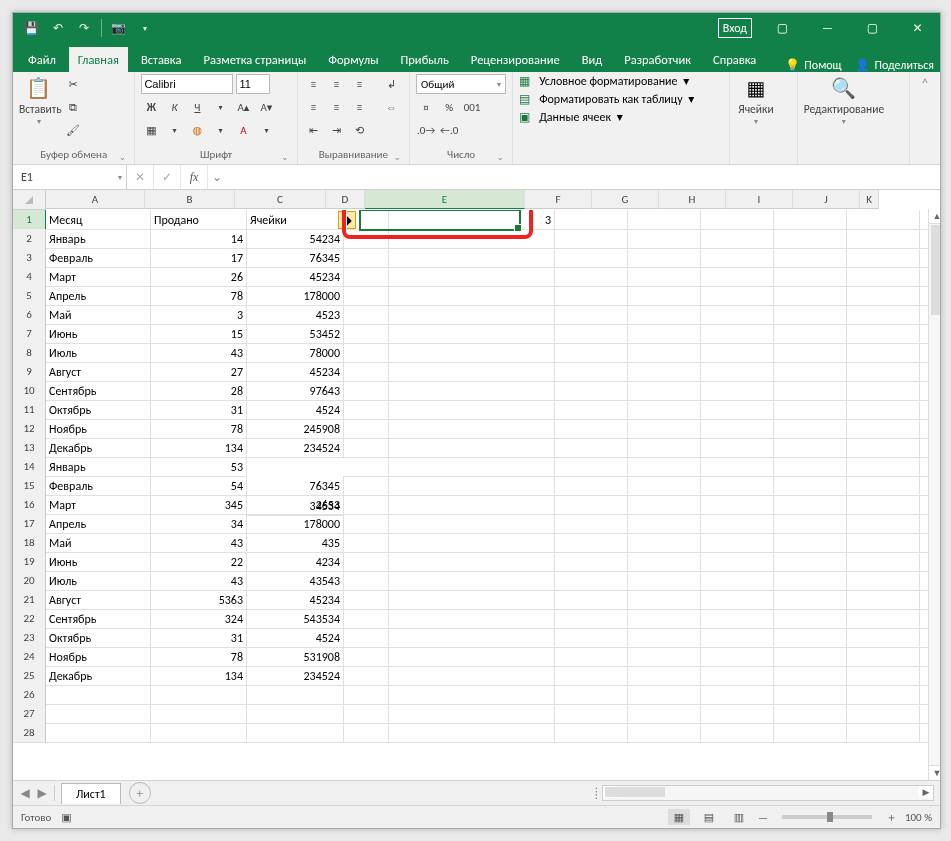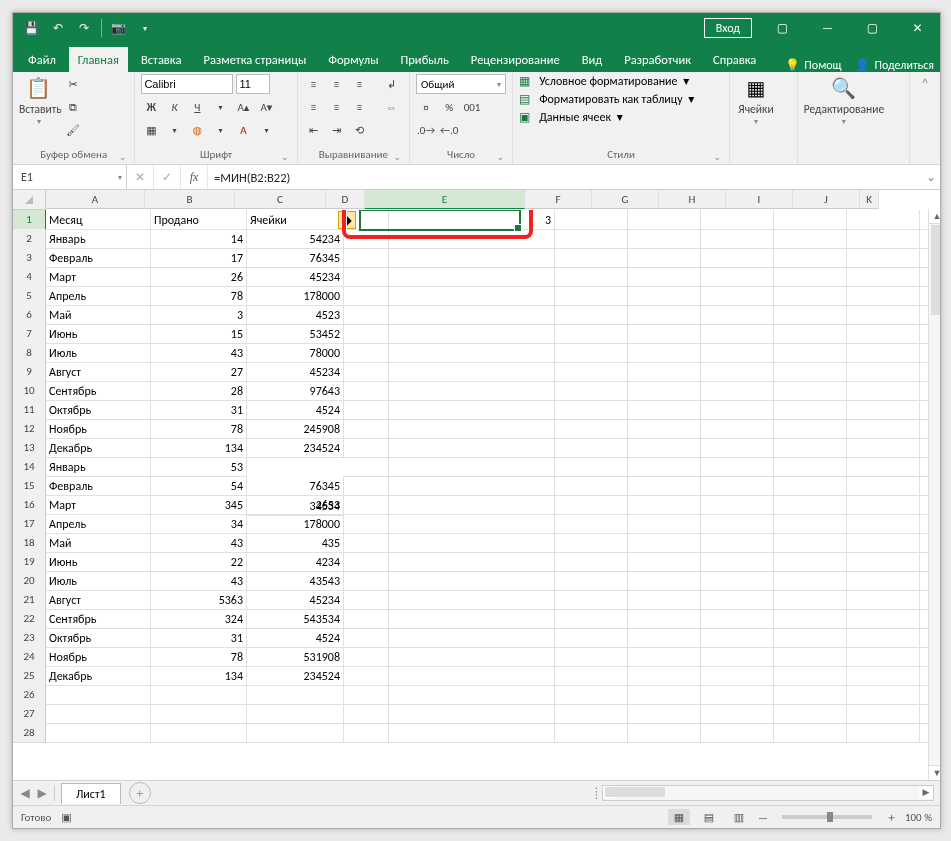--- a/index.html
+++ b/index.html
@@ -4,21 +4,21 @@
 <style>
   html, body { margin:0; padding:0; font-family:"Segoe UI","Calibri",sans-serif; font-size:12px; background:#eaeaea; width:951px; height:841px; overflow:hidden; }
   .window { width:927px; height:815px; margin:12px; background:#fff; border:1px solid #aaa; box-shadow:0 0 6px rgba(0,0,0,.25); display:flex; flex-direction:column; }
   
   .titlebar { height:30px; background:#128049; color:#fff; display:flex; align-items:center; position:relative; }
   .qa { display:flex; align-items:center; gap:8px; padding-left:10px; }
   .qa-btn { width:18px; height:18px; display:flex; align-items:center; justify-content:center; color:#fff; opacity:.9; cursor:pointer; }
   .qa-sep { width:1px; height:18px; background:rgba(255,255,255,.4); }
   .title-center { position:absolute; left:0; right:0; text-align:center; font-size:12px; color:#fff; pointer-events:none; }
   .title-right { margin-left:auto; display:flex; align-items:center; }
-  .signin { border:1px solid #fff; padding:2px 11px; margin-right:8px; font-size:12px; }
+  .signin { border:1px solid #fff; padding:2px 4px; margin-right:8px; font-size:12px; }
   .winact { display:flex; }
   .winact-btn { width:45px; height:30px; display:flex; align-items:center; justify-content:center; color:#fff; }
   
   .tabs { height:29px; background:#128049; color:#fff; display:flex; align-items:flex-end; padding-left:6px; gap:4px; }
   .tab { padding:5px 9px; background:#128049; color:#fff; cursor:pointer; font-size:12.5px; border-bottom:0; }
   .tab.active { background:#f1f1f1; color:#128049; }
   .tabs-right { margin-left:auto; display:flex; align-items:center; padding-right:6px; gap:14px; }
   .tabs-right span { display:inline-flex; align-items:center; gap:4px; }
   
   .ribbon { height:92px; background:#f1f1f1; border-bottom:1px solid #d4d4d4; display:flex; }
@@ -206,21 +206,20 @@
       </div>
       <div class="group-title">Число</div>
     </div>
 
     <div class="group" style="width:205px">
       <div class="group-body vstack" style="gap:4px">
         <div class="hstack"><span style="color:#1a7a3e">▦</span>&nbsp;<span>Условное форматирование</span>&nbsp;▾</div>
         <div class="hstack"><span style="color:#1a7a3e">▤</span>&nbsp;<span>Форматировать как таблицу</span>&nbsp;▾</div>
         <div class="hstack"><span style="color:#1a7a3e">▣</span>&nbsp;<span>Данные ячеек</span>&nbsp;▾</div>
       </div>
-      <div class="group-title">Стили</div>
     </div>
 
     <div class="group" style="width:55px">
       <div class="group-body">
           <div class="bigbtn">
             <div class="bigbtn-icon">▦</div>
             <div class="bigbtn-label">Ячейки</div>
             <div style="font-size:8px;color:#888">▾</div>
           </div>
         </div>
@@ -240,21 +239,20 @@
     <div class="collapse">^</div>
   </div>
 
   <div class="formulabar">
     <div class="namebox">E1</div>
     <div class="fbtns">
       <div class="fbtn">✕</div>
       <div class="fbtn">✓</div>
       <div class="fbtn fx">fx</div>
     </div>
-    <div class="finput">=МИН(B2:B22)</div>
     <div class="fexpand">⌄</div>
   </div>
 
   <div class="gridarea">
     <div style="flex:1;display:flex;flex-direction:column;position:relative">
       <div class="gridhdr">
         <div class="corner">
             <span></span>
           </div>
         <div class="colheads" id="colheads">

